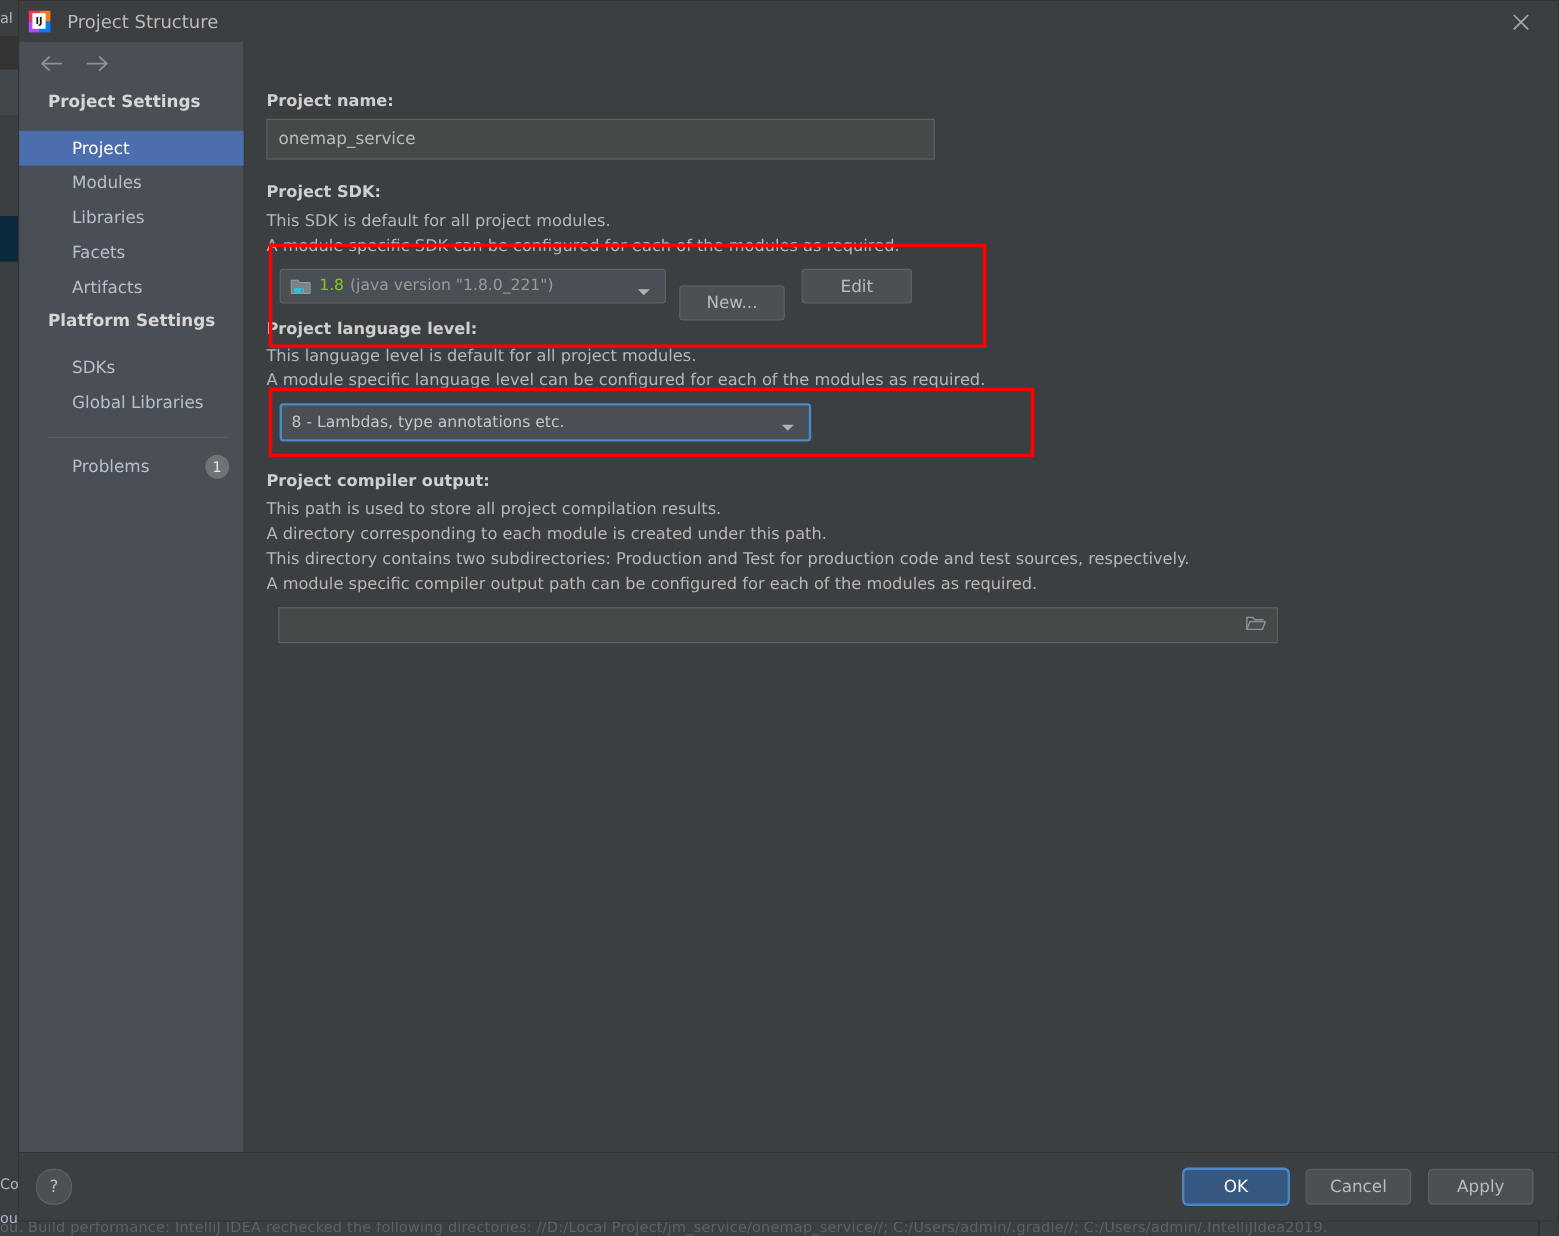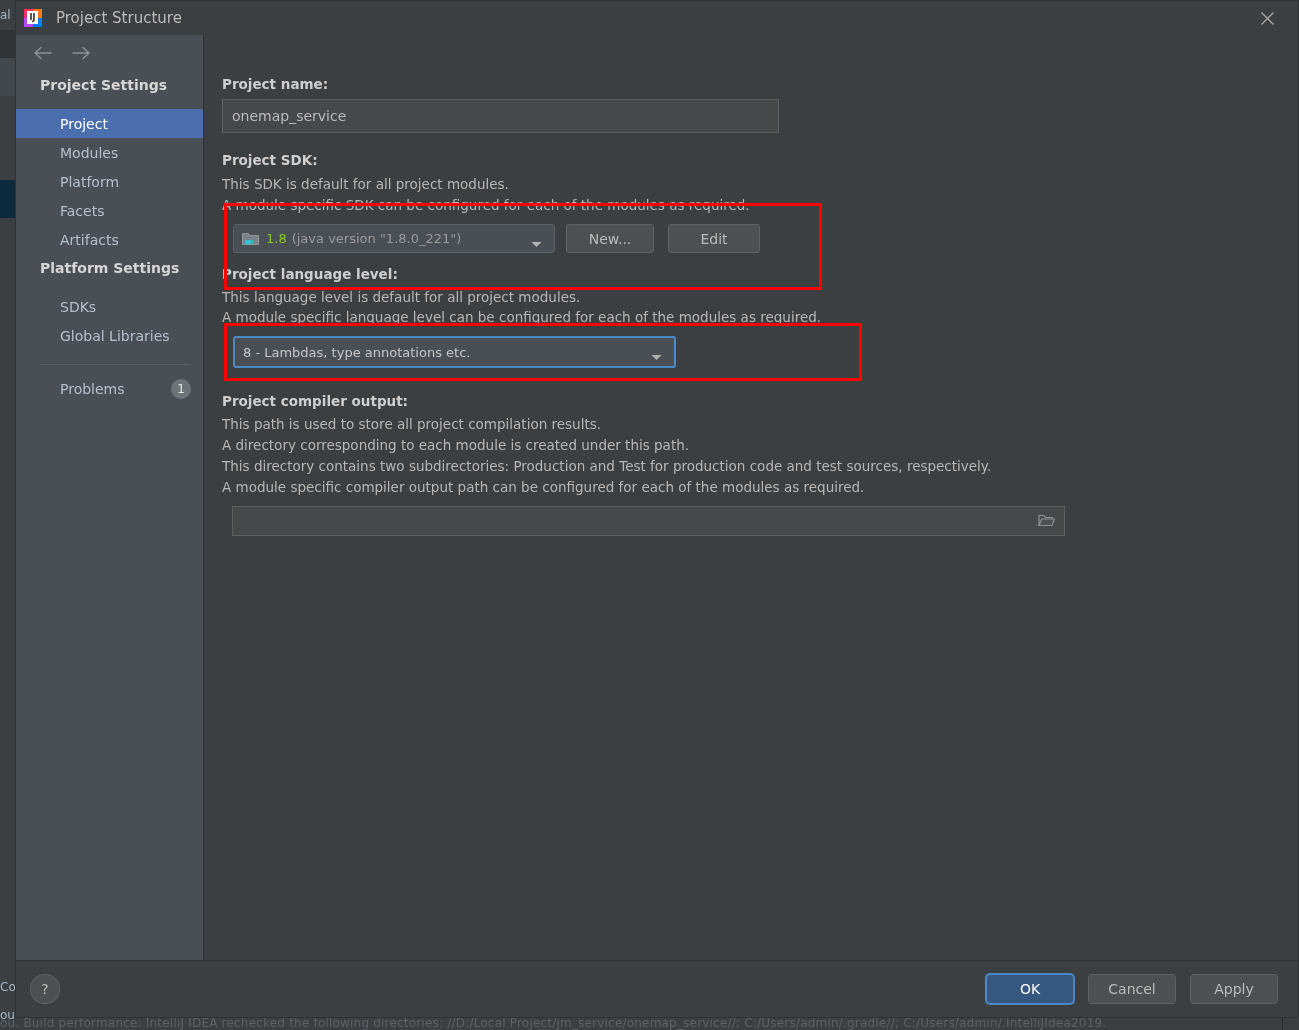--- a/index.html
+++ b/index.html
@@ -422,21 +422,21 @@
       </div>
 
       <div class="group-title">Project Settings</div>
       <div class="side-item selected">
         <span>Project</span>
       </div>
       <div class="side-item">
         <span>Modules</span>
       </div>
       <div class="side-item">
-        <span>Platform</span>
+        <span>Libraries</span>
       </div>
       <div class="side-item">
         <span>Facets</span>
       </div>
       <div class="side-item">
         <span>Artifacts</span>
       </div>
 
       <div class="group-title">Platform Settings</div>
       <div class="side-item">
@@ -476,21 +476,21 @@
           </span>
           <span style="color:#84cc16;">1.8</span>
           <span style="margin-left:5px;color:#9a9a9a;">(java version "1.8.0_221")</span>
           <span class="arrow">
             <svg width="11" height="7" viewBox="0 0 11 7">
                 <path d="M0.5 1 L5.5 6 L10.5 1 z" fill="#b2b2b2"></path>
               </svg>
           </span>
         </div>
 
-        <div class="abs btn" style="left:344px;top:189px;width:88px;height:29px;">
+        <div class="abs btn" style="left:344px;top:203px;width:88px;height:29px;">
           <span>New...</span>
         </div>
         <div class="abs btn" style="left:446px;top:189px;width:92px;height:29px;">
           <span>Edit</span>
         </div>
 
         <div class="abs lbl-bold" style="left:0;top:231px;">Project language level:</div>
         <div class="abs lbl-plain" style="left:0;top:252px;">This language level is default for all project modules.</div>
         <div class="abs lbl-plain" style="left:0;top:272px;">A module specific language level can be configured for each of the modules as required.</div>
 

